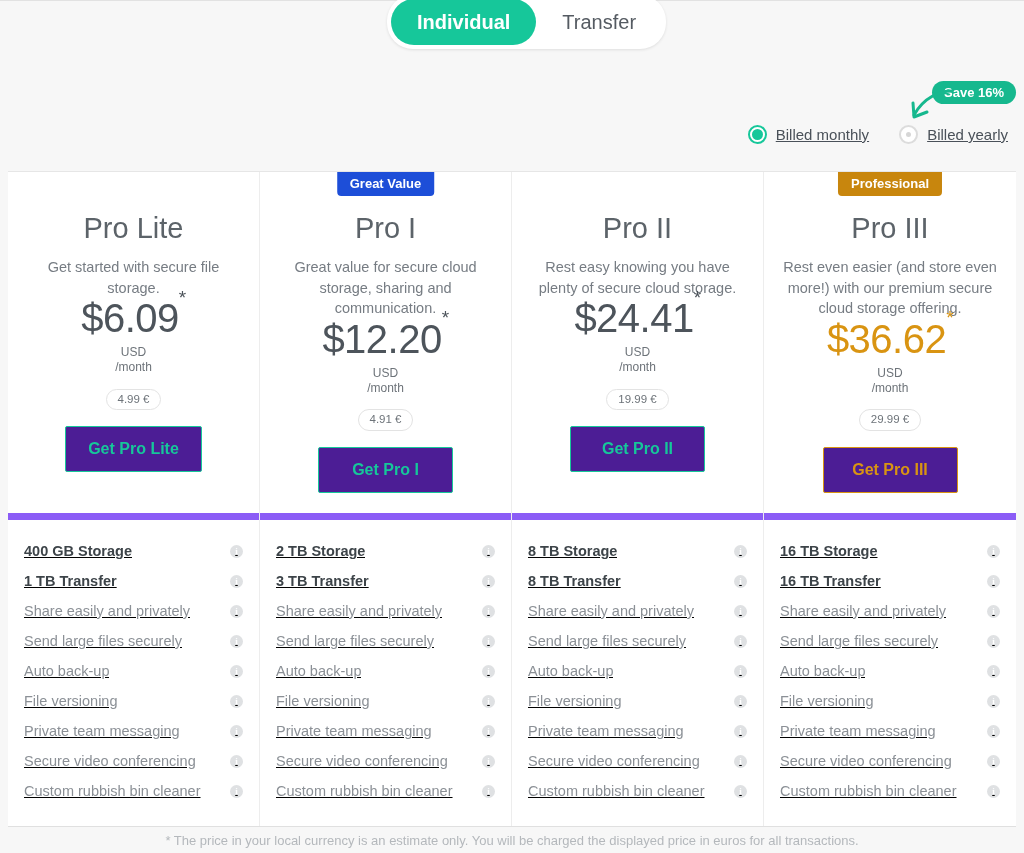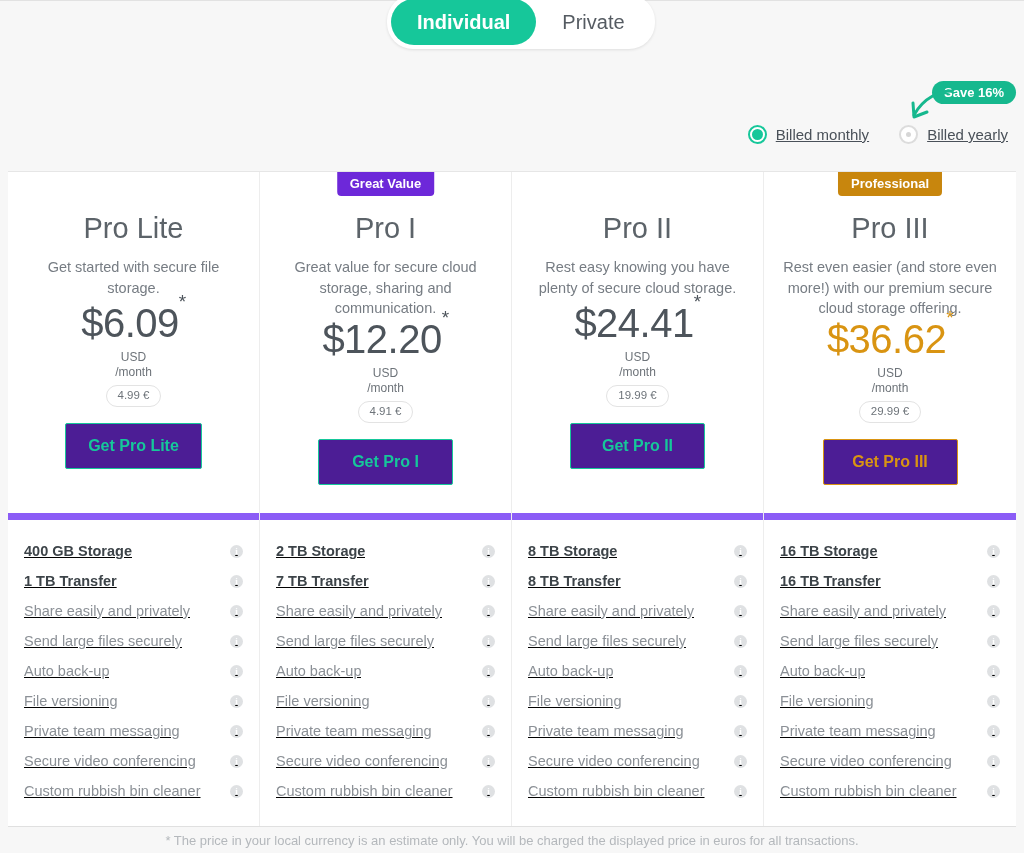--- a/index.html
+++ b/index.html
@@ -126,21 +126,21 @@
     position: absolute;
     left: 50%; top: 0;
     transform: translateX(-50%);
     color: #ffffff;
     font-size: 13px;
     font-weight: 600;
     padding: 4px 13px 5px;
     border-radius: 0 0 4px 4px;
     white-space: nowrap;
   }
-  .ribbon.teal { background: #6d28d9; }
+  .ribbon.teal { background: #1d4ed8; }
   .ribbon.gold { background: #c8860d; }
 
   .plan-head {
     height: 348px;
     padding: 0 16px;
     display: flex;
     flex-direction: column;
     align-items: center;
     border-bottom: 7px solid #8b5cf6;
   }
@@ -182,21 +182,21 @@
   }
   .plan.gold .price { color: #d99412; }
   .cur {
     margin-top: 7px;
     font-size: 12px;
     color: #6d7379;
     line-height: 1.24;
     text-align: center;
   }
   .euro-pill {
-    margin-top: 6px;
+    margin-top: 14px;
     font-size: 11.5px;
     color: #6d7379;
     border: 1px solid #e3e3e3;
     border-radius: 11px;
     padding: 2px 11px;
     line-height: 1.35;
   }
   .cta {
     margin-top: 16px;
     margin-bottom: 44px;
@@ -262,21 +262,21 @@
     color: #b4b8bc;
   }
 </style>
 </head>
 <body>
 
 <div class="page">
 
   <div class="audience-toggle">
     <button class="audience-opt active">Individual</button>
-    <button class="audience-opt">Private</button>
+    <button class="audience-opt">Transfer</button>
   </div>
 
   <div class="save-badge">Save 16%</div>
   <svg class="save-arrow" viewBox="0 0 52 40">
     <path d="M50 6 C 38 6, 22 12, 12 30" stroke="#16b88e" stroke-width="3" fill="none" stroke-linecap="round"></path>
     <path d="M12 32 L 11 18 M12 32 L 25 27" stroke="#16b88e" stroke-width="3" fill="none" stroke-linecap="round"></path>
   </svg>
 
   <div class="billing-row">
     <label class="billing-opt">
@@ -361,21 +361,21 @@
             <div class="euro-pill">4.91 €</div>
             <button class="cta">Get Pro I</button>
           </div>
         </div>
         <div class="features">
           <div class="feat strong">
             <span class="feat-label">2 TB Storage</span>
             <span class="info-icon">i</span>
           </div>
           <div class="feat strong">
-            <span class="feat-label">7 TB Transfer</span>
+            <span class="feat-label">3 TB Transfer</span>
             <span class="info-icon">i</span>
           </div>
           <div class="feat">
             <span class="feat-label">Share easily and privately</span>
             <span class="info-icon">i</span>
           </div>
           <div class="feat">
             <span class="feat-label">Send large files securely</span>
             <span class="info-icon">i</span>
           </div>

